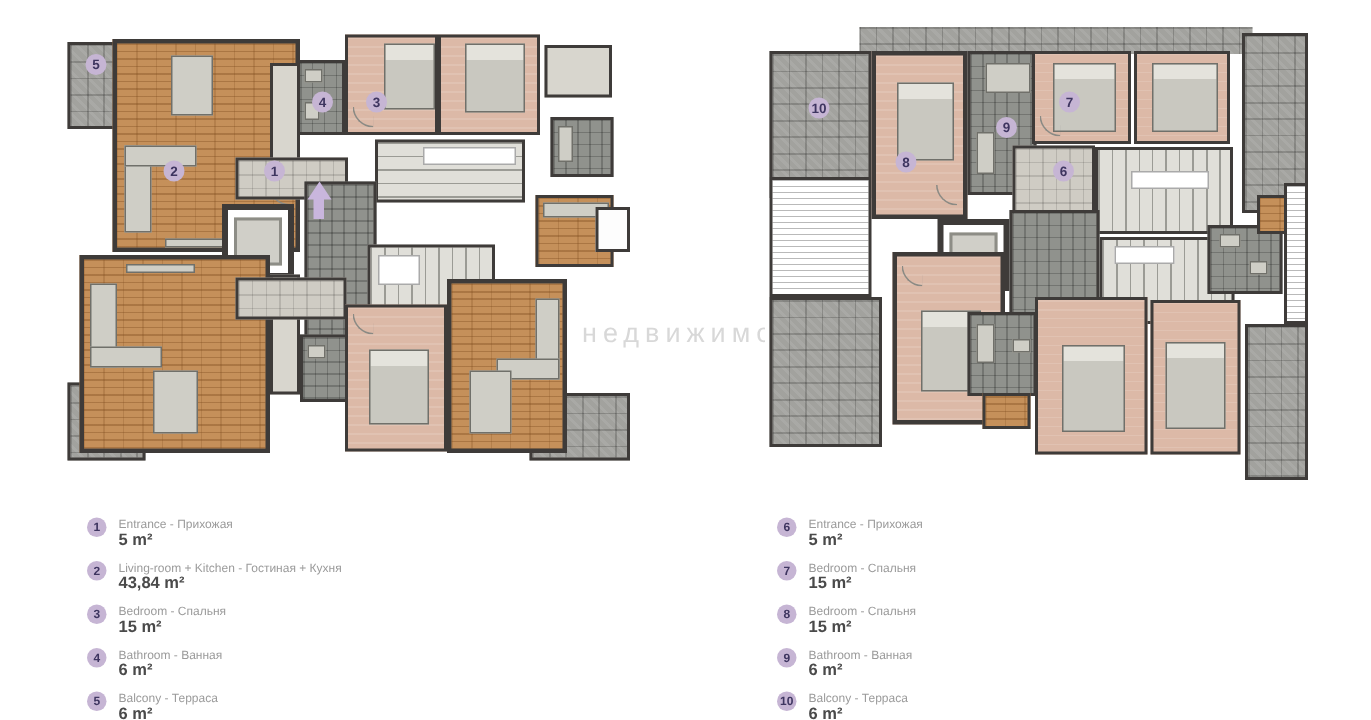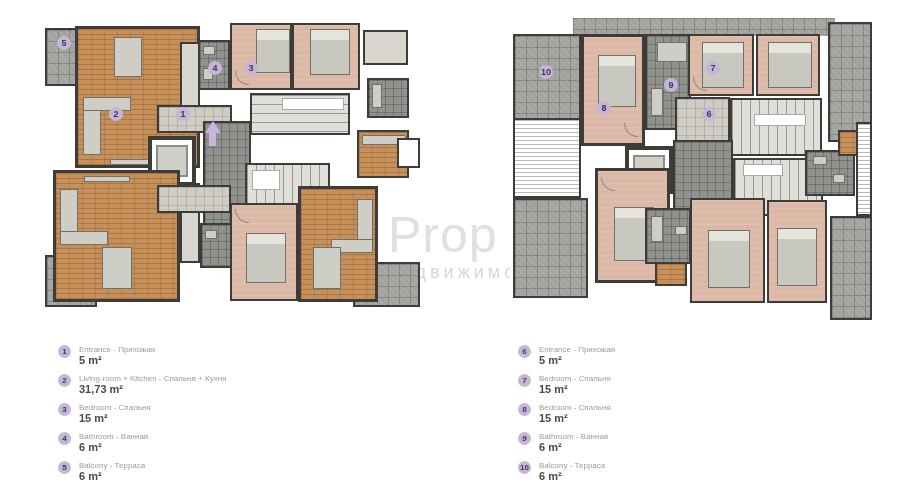--- a/index.html
+++ b/index.html
@@ -63,21 +63,20 @@
   .legend-item{display:flex;align-items:flex-start;gap:8px;}
   .legend-badge{flex:0 0 13px;width:13px;height:13px;border-radius:50%;background:#c6b5d4;
     color:#3e3560;font-size:8px;font-weight:bold;line-height:13px;text-align:center;}
   .legend-label{font-size:8px;color:#9b9b9b;line-height:9px;}
   .legend-area{font-size:11px;font-weight:bold;color:#4a4a4a;line-height:10px;margin-top:1px;}
 </style>
 </head>
 <body>
 
 <div class="watermark">
-  <div class="wm1">Prop</div>
   <div class="wm2">недвижимос</div>
 </div>
 
 <div class="plan" style="left:45px;top:18px;width:375px;height:290px;">
 
   <div class="room tile-bal" style="left:0px;top:10px;width:55px;height:58px;"></div>
   <div class="room tile-bal" style="left:0px;top:237px;width:52px;height:52px;"></div>
   <div class="room tile-bal" style="left:308px;top:244px;width:67px;height:45px;"></div>
 
   <div class="room wood thick" style="left:30px;top:8px;width:125px;height:142px;">
@@ -225,22 +224,22 @@
   <div class="legend-item">
     <div class="legend-badge">1</div>
     <div>
         <div class="legend-label">Entrance - Прихожая</div>
          <div class="legend-area">5 m²</div>
       </div>
   </div>
   <div class="legend-item">
     <div class="legend-badge">2</div>
     <div>
-        <div class="legend-label">Living-room + Kitchen - Спальня + Кухня</div>
-         <div class="legend-area">31,73 m²</div>
+        <div class="legend-label">Living-room + Kitchen - Гостиная + Кухня</div>
+         <div class="legend-area">43,84 m²</div>
       </div>
   </div>
   <div class="legend-item">
     <div class="legend-badge">3</div>
     <div>
         <div class="legend-label">Bedroom - Спальня</div>
          <div class="legend-area">15 m²</div>
       </div>
   </div>
   <div class="legend-item">

